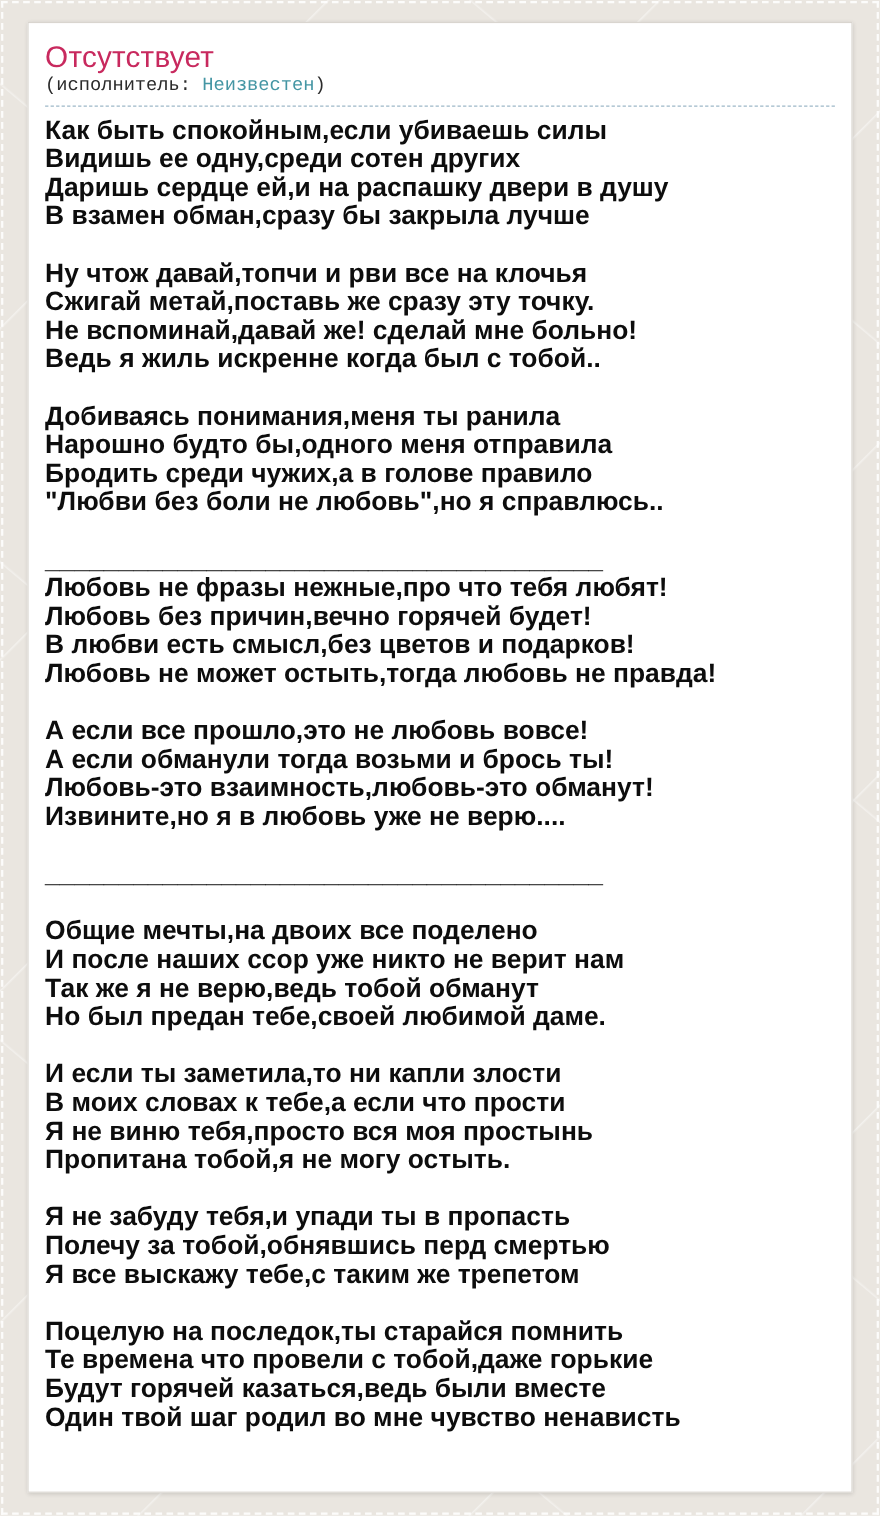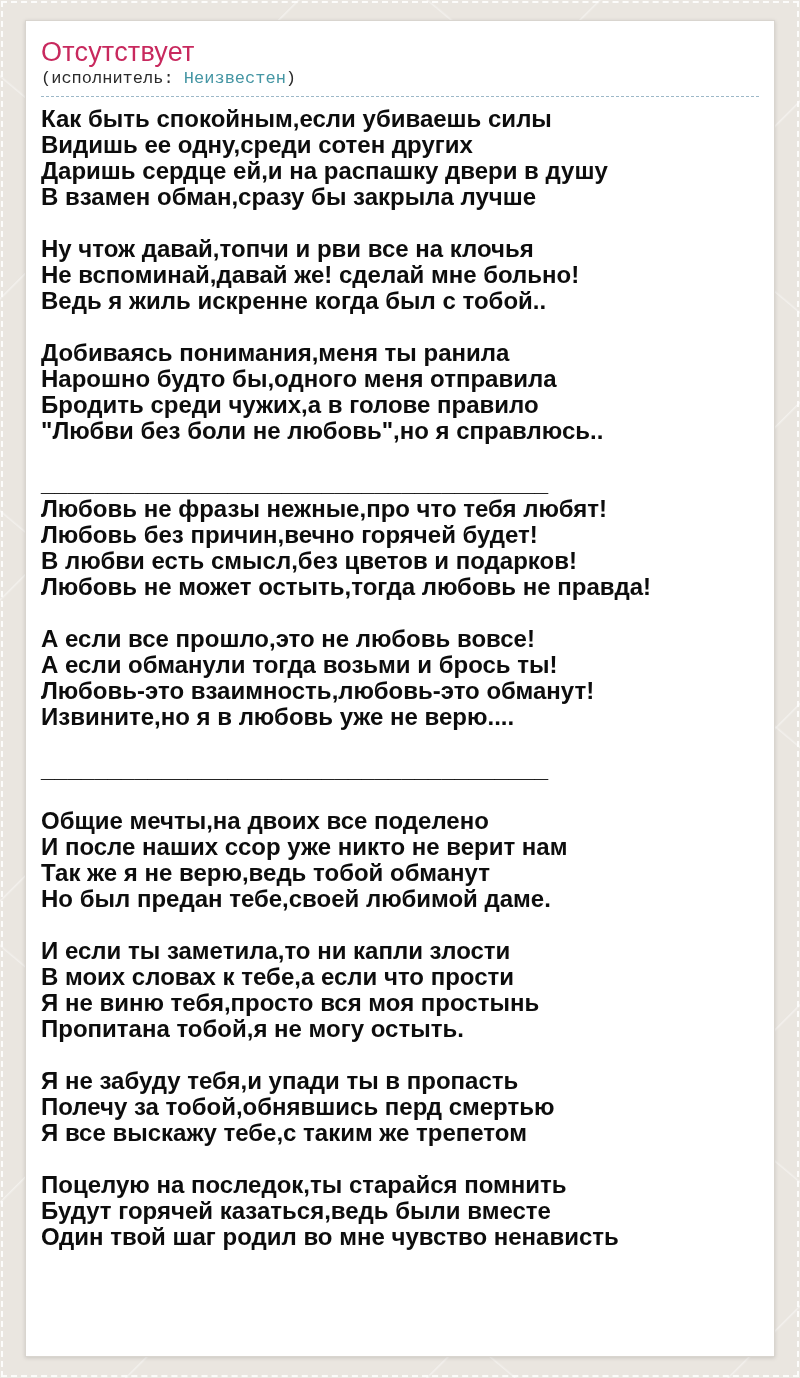--- a/index.html
+++ b/index.html
@@ -79,20 +79,21 @@
   <h1 class="song-title">Отсутствует</h1>
   <div class="artist-row"><span>(исполнитель: </span><a class="artist-link">Неизвестен</a><span>)</span></div>
 
   <div class="lyrics" id="lyrics">
       <div class="line">Как быть спокойным,если убиваешь силы</div>
       <div class="line">Видишь ее одну,среди сотен других</div>
       <div class="line">Даришь сердце ей,и на распашку двери в душу</div>
       <div class="line">В взамен обман,сразу бы закрыла лучше</div>
       <div class="line">&nbsp;</div>
       <div class="line">Ну чтож давай,топчи и рви все на клочья</div>
+      <div class="line">Сжигай метай,поставь же сразу эту точку.</div>
       <div class="line">Не вспоминай,давай же! сделай мне больно!</div>
       <div class="line">Ведь я жиль искренне когда был с тобой..</div>
       <div class="line">&nbsp;</div>
       <div class="line">Добиваясь понимания,меня ты ранила</div>
       <div class="line">Нарошно будто бы,одного меня отправила</div>
       <div class="line">Бродить среди чужих,а в голове правило</div>
       <div class="line">"Любви без боли не любовь",но я справлюсь..</div>
       <div class="line">&nbsp;</div>
       <div class="line divider-line">______________________________________</div>
       <div class="line">Любовь не фразы нежные,про что тебя любят!</div>
@@ -115,16 +116,17 @@
       <div class="line">И если ты заметила,то ни капли злости</div>
       <div class="line">В моих словах к тебе,а если что прости</div>
       <div class="line">Я не виню тебя,просто вся моя простынь</div>
       <div class="line">Пропитана тобой,я не могу остыть.</div>
       <div class="line">&nbsp;</div>
       <div class="line">Я не забуду тебя,и упади ты в пропасть</div>
       <div class="line">Полечу за тобой,обнявшись перд смертью</div>
       <div class="line">Я все выскажу тебе,с таким же трепетом</div>
       <div class="line">&nbsp;</div>
       <div class="line">Поцелую на последок,ты старайся помнить</div>
+      <div class="line">Те времена что провели с тобой,даже горькие</div>
       <div class="line">Будут горячей казаться,ведь были вместе</div>
       <div class="line">Один твой шаг родил во мне чувство ненависть</div>
     </div>
 </div>
 
 </body></html>

